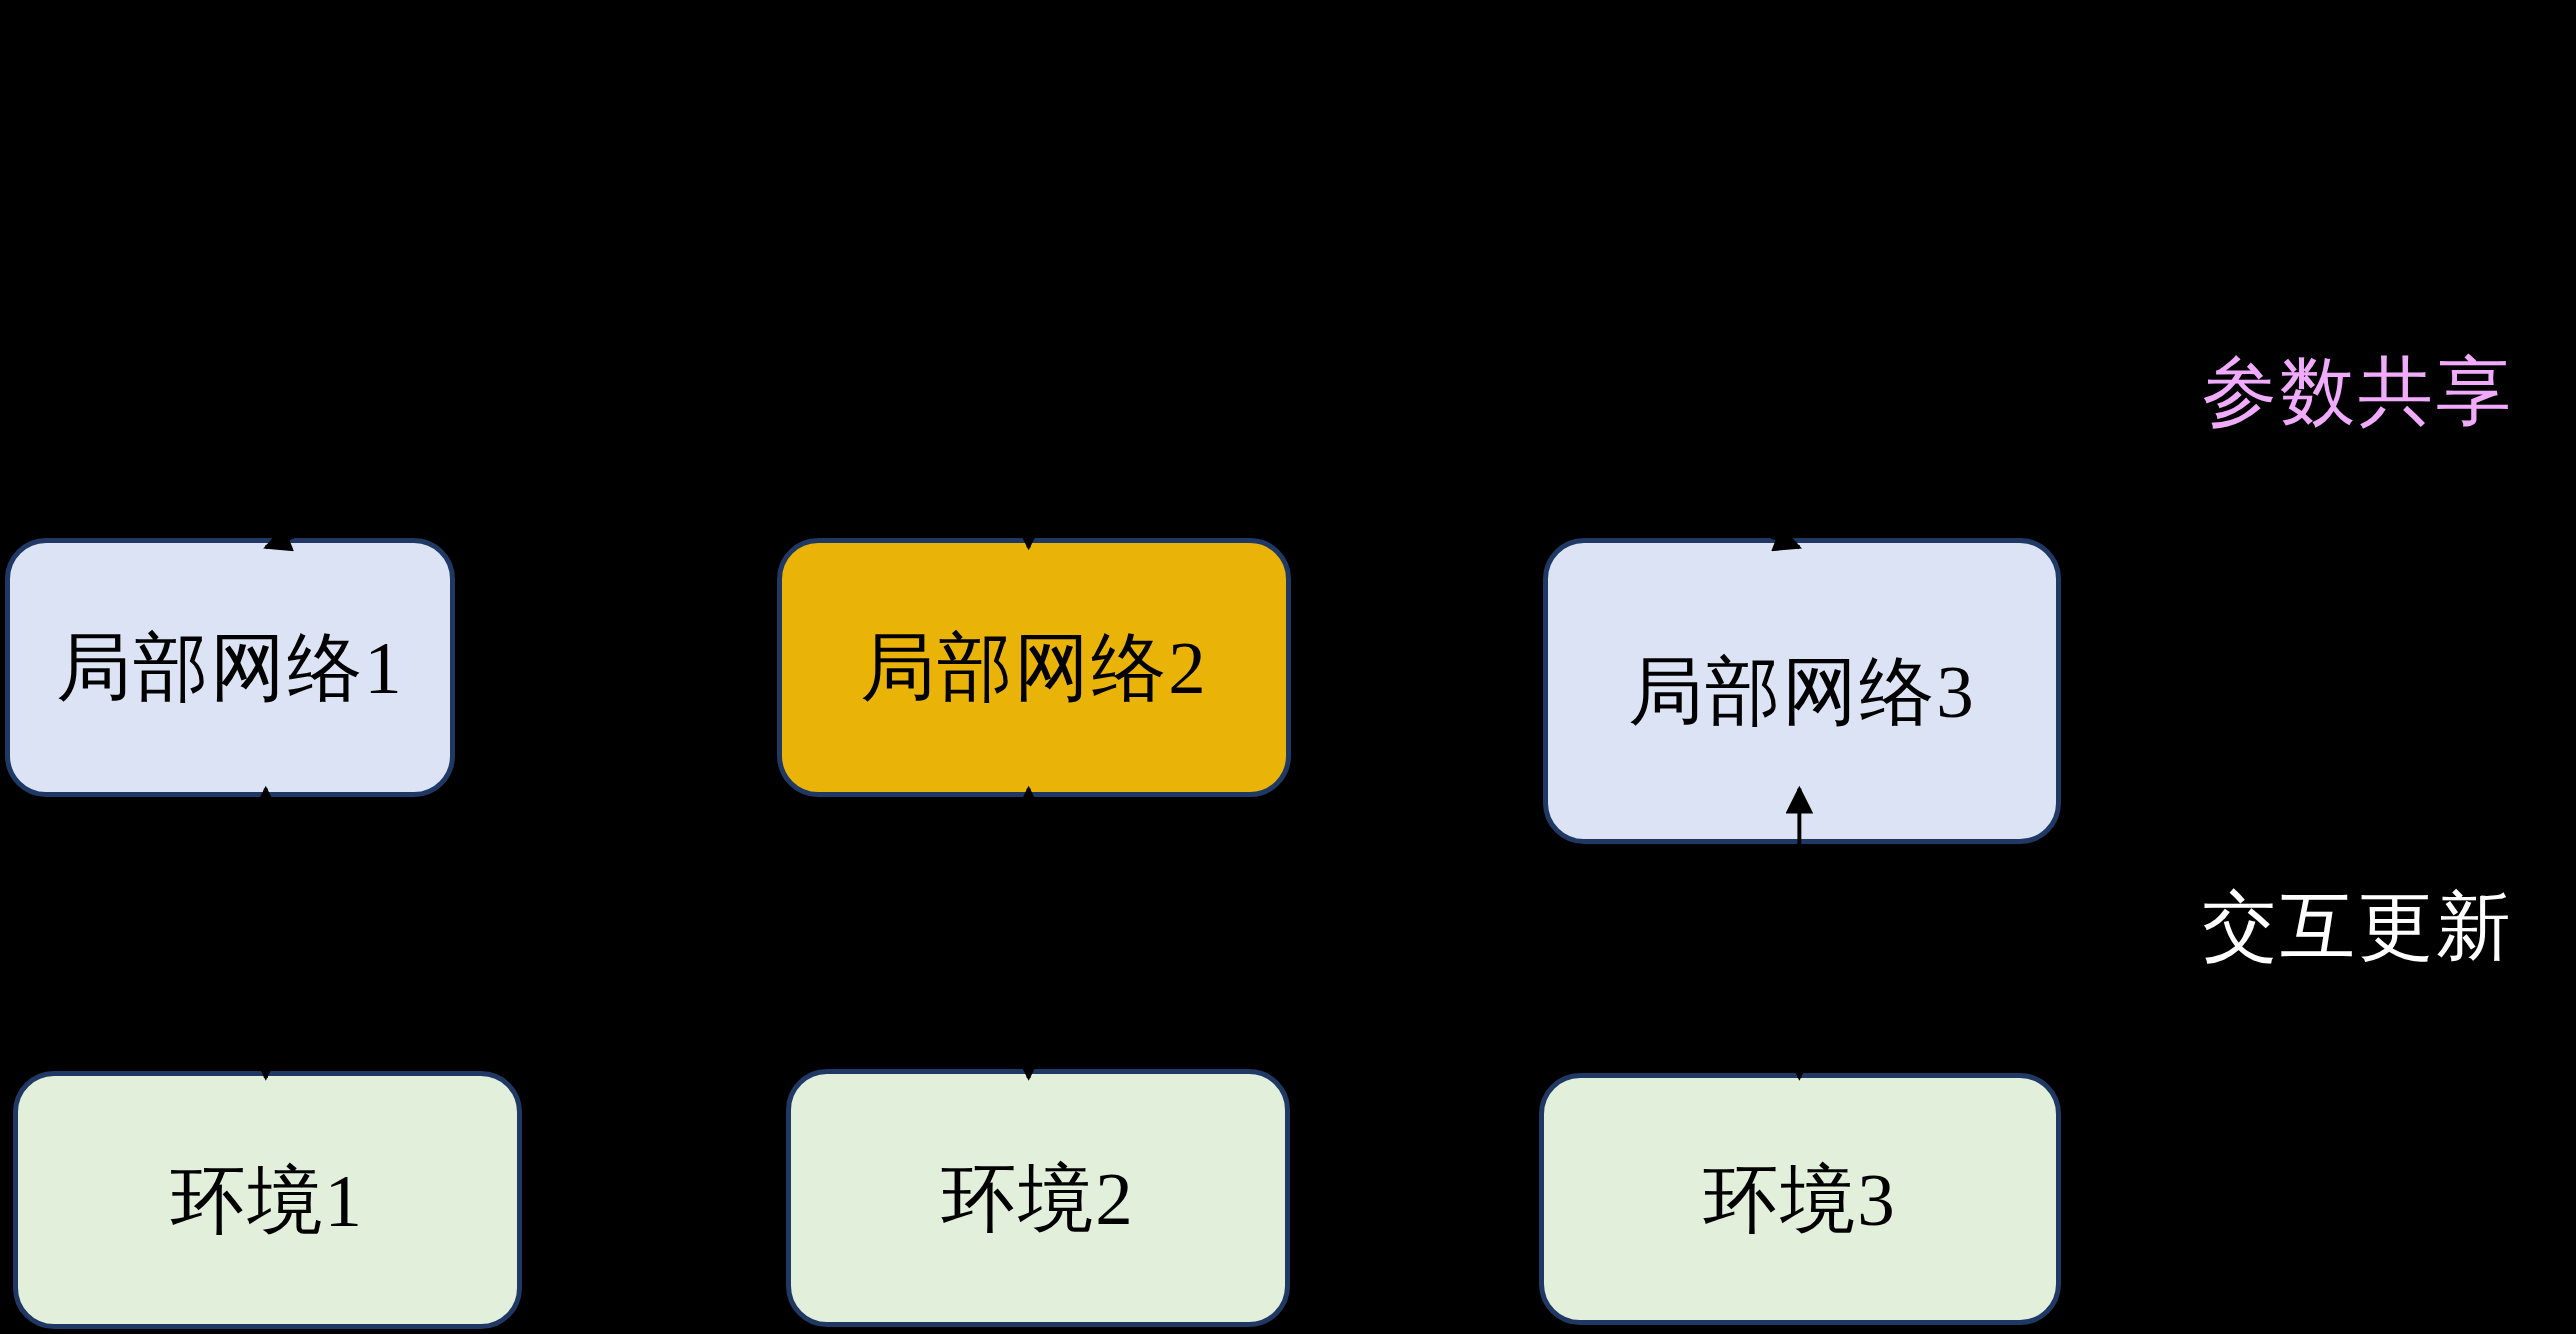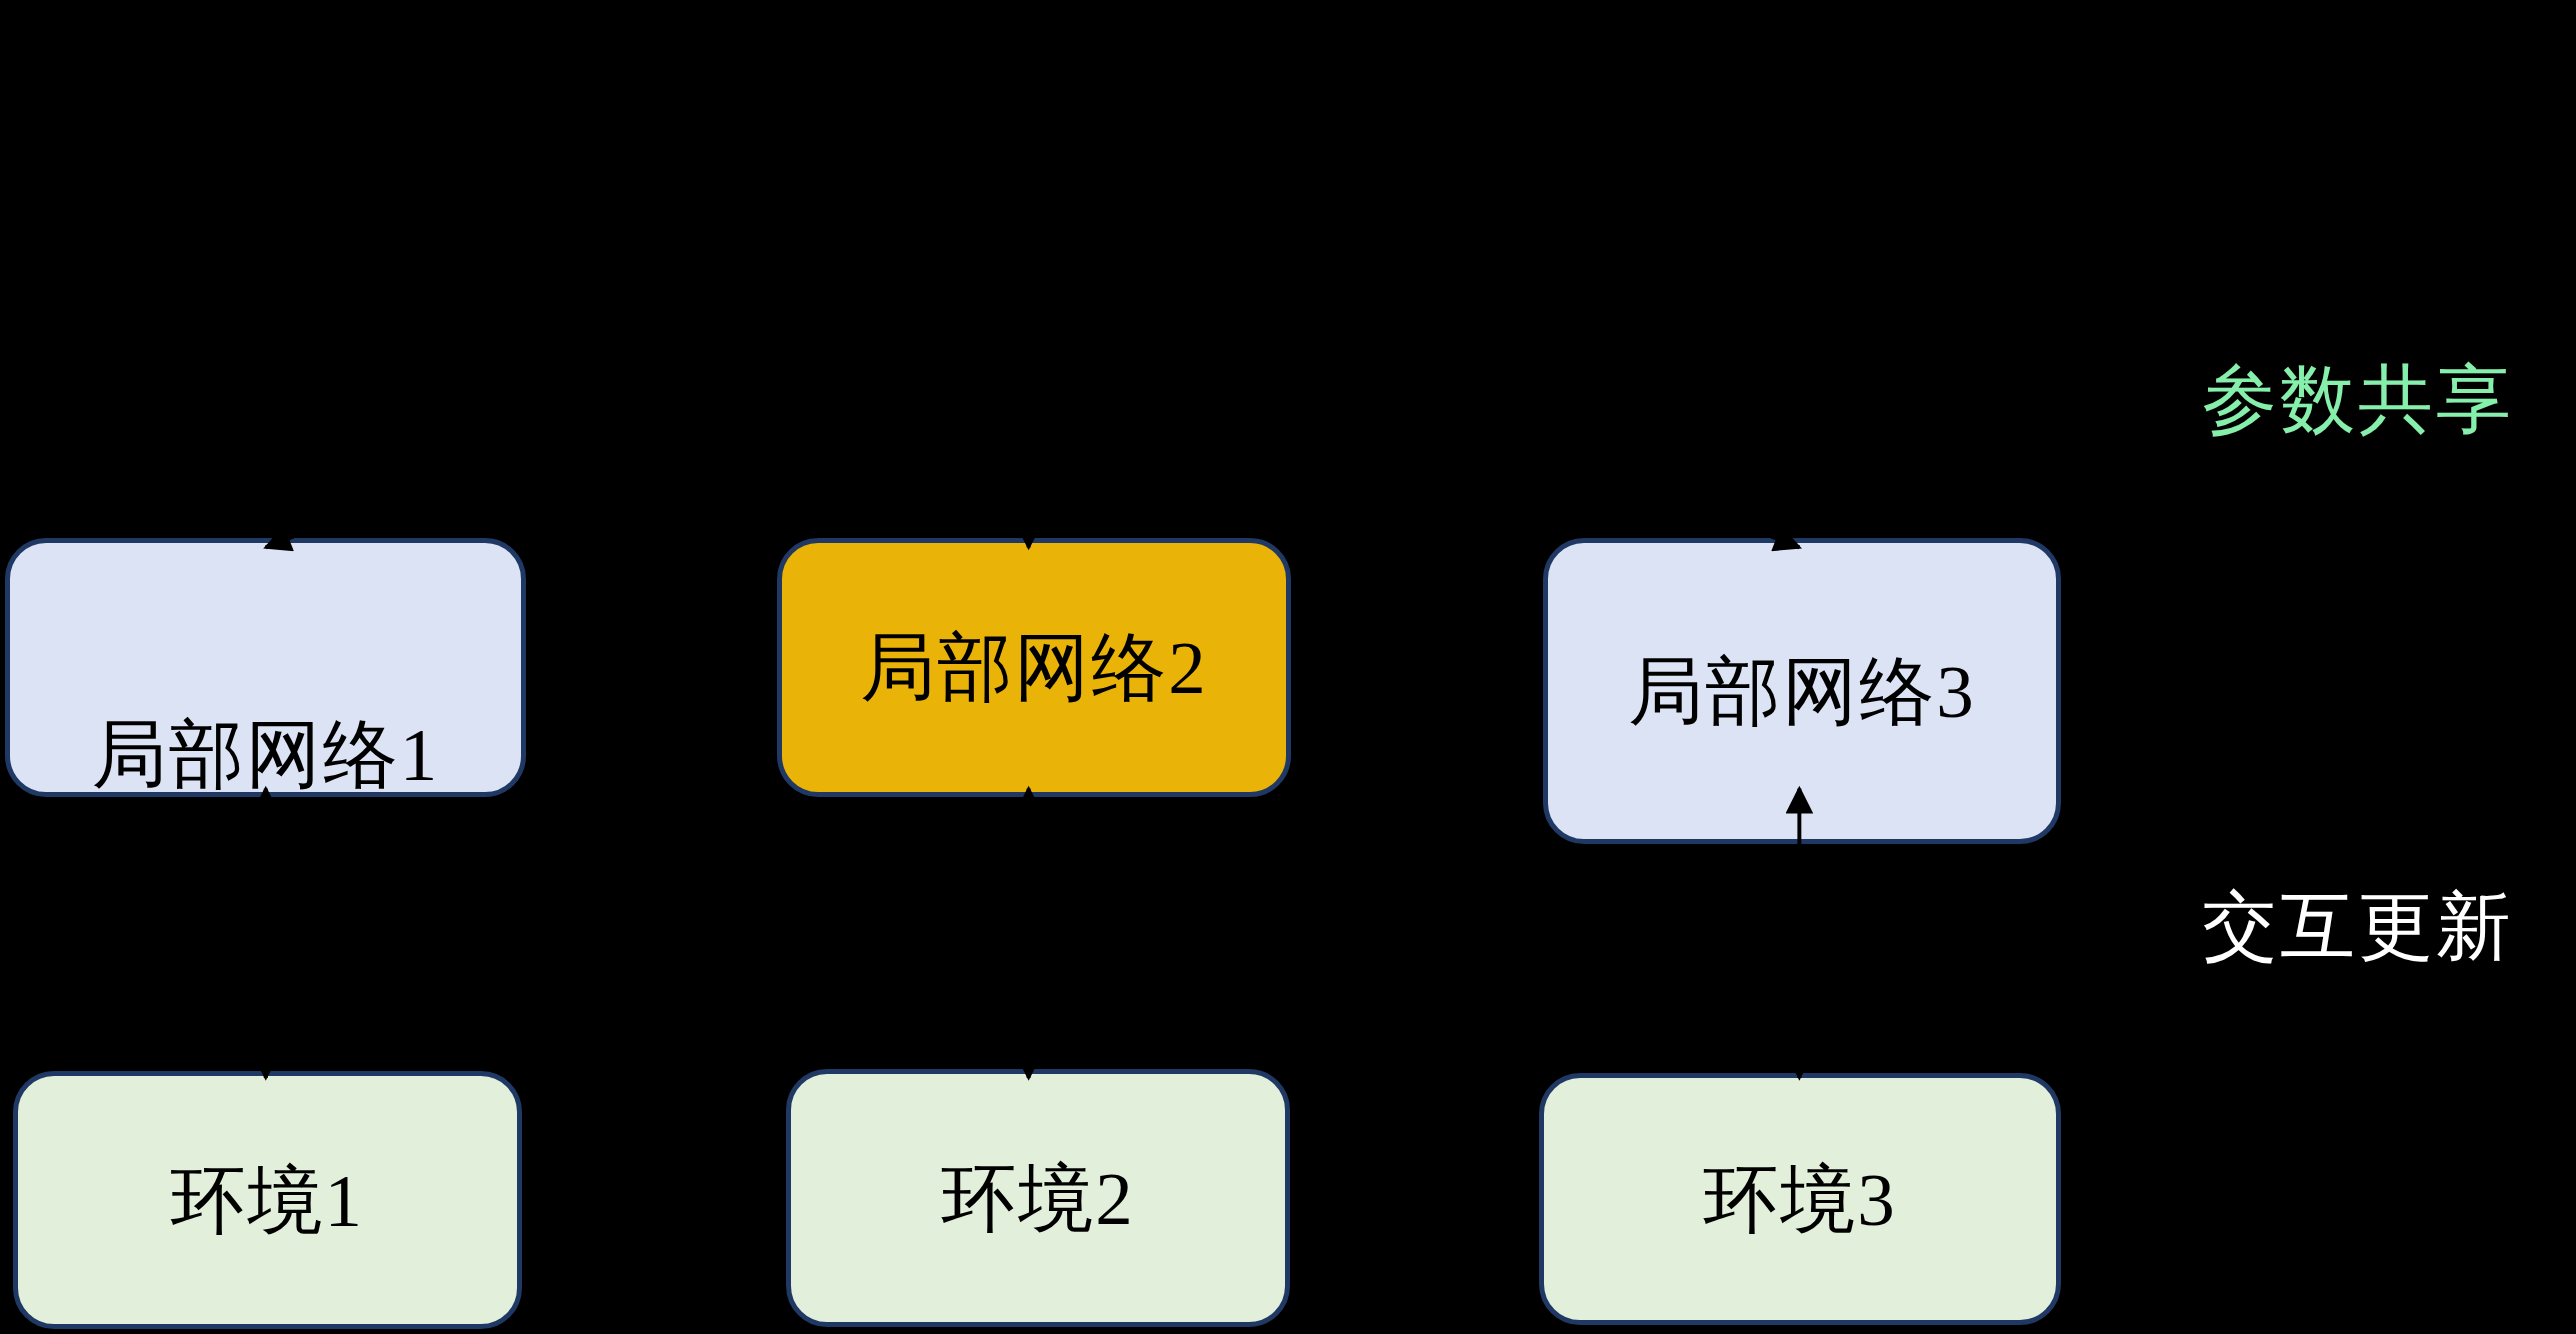--- a/index.html
+++ b/index.html
@@ -26,21 +26,21 @@
   }
   .node-label {
     color: #000;
     font-size: 75px;
     letter-spacing: 2px;
     white-space: nowrap;
     line-height: 1;
   }
   
   #node-global { left: 778px;  top: 7.9px;    width: 505px; height: 253px; }
-  #node-local1 { left: 4.9px;    top: 538px;  width: 521px; height: 259px; align-items: flex-end; }
+  #node-local1 { left: 4.9px;    top: 538px;  width: 450px; height: 259px; }
   #node-local2 { left: 777px;  top: 538px;  width: 514px; height: 259px; }
   #node-local3 { left: 1543px; top: 538px;  width: 518px; height: 306px; }
   #node-env1   { left: 12.8px;   top: 1071px; width: 509px; height: 258px; }
   #node-env2   { left: 786px;  top: 1069px; width: 504px; height: 258px; }
   #node-env3   { left: 1539px; top: 1073px; width: 522px; height: 252px; }
 
   .arrow-layer {
     position: absolute;
     left: 0; top: 0;
     width: 2576px;
@@ -98,18 +98,18 @@
     <g stroke="#000000" stroke-width="4" fill="none">
       <line x1="270" y1="556" x2="1038" y2="253" marker-start="url(#ah)" marker-end="url(#ah)"></line>
       <line x1="1045" y1="556" x2="1045" y2="253" marker-start="url(#ah)" marker-end="url(#ah)"></line>
       <line x1="1828" y1="556" x2="1052" y2="253" marker-start="url(#ah)" marker-end="url(#ah)"></line>
       <line x1="270" y1="1095" x2="270" y2="801" marker-start="url(#ah)" marker-end="url(#ah)"></line>
       <line x1="1045" y1="1095" x2="1045" y2="801" marker-start="url(#ah)" marker-end="url(#ah)"></line>
       <line x1="1828" y1="1095" x2="1828" y2="801" marker-start="url(#ah)" marker-end="url(#ah)"></line>
     </g>
   </svg>
 
-  <div class="side-label" id="label-param-share" style="color: #86efac; margin-top: 8px;">参数共享</div>
+  <div class="side-label" id="label-param-share" style="color: #f0abfc;">参数共享</div>
 
   <div class="side-label" id="label-interact-update" style="color: #ffffff;">交互更新</div>
 
 </div>
 
 
 </body></html>

